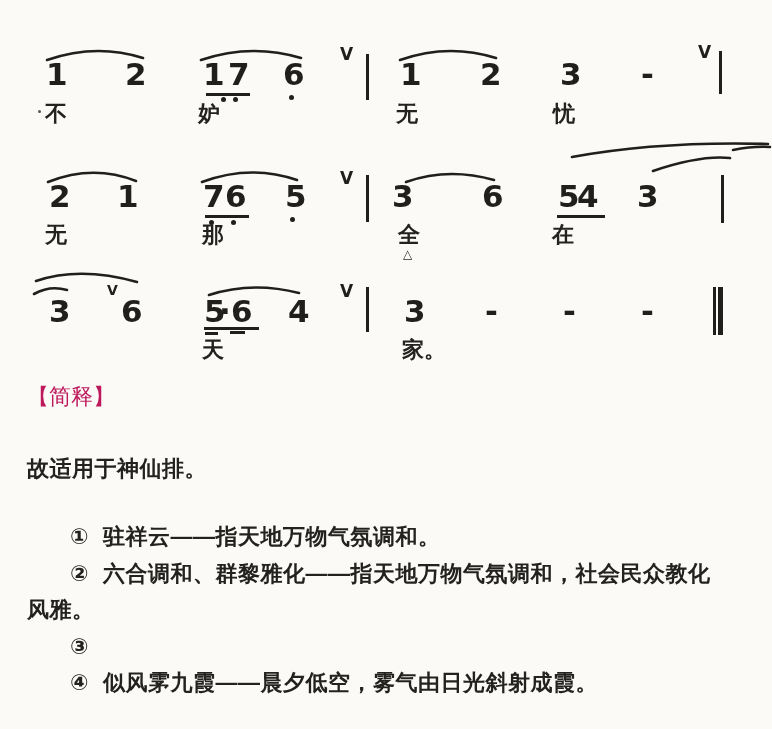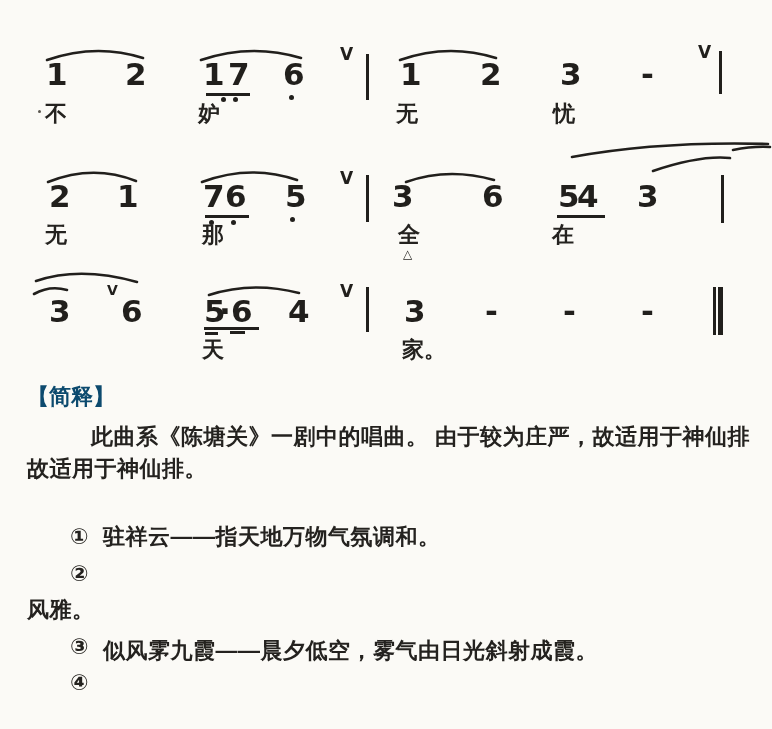--- a/index.html
+++ b/index.html
@@ -30,21 +30,21 @@
   }
   .breath.small{font-size:14px;}
   .uline{position:absolute;height:3px;background:#211f1c;}
   .odot{position:absolute;width:5px;height:5px;border-radius:50%;background:#211f1c;}
   .bar{position:absolute;width:3px;background:#211f1c;}
   .bar.thick{width:5px;}
   .accent{position:absolute;font-size:12px;line-height:1;color:#211f1c;}
   .speck{position:absolute;width:3px;height:3px;border-radius:50%;background:#5a564f;}
   .hdr{
     position:absolute;
-    font-size:22px;font-weight:bold;line-height:1.2;color:#0c4a6e;
+    font-size:22px;font-weight:normal;line-height:1.2;color:#be185d;
   }
   .body-line{
     position:absolute;
     font-size:22px;line-height:1.2;color:#24221f;
     letter-spacing:0.5px;white-space:nowrap;font-weight:bold;
   }
   .marker{
     position:absolute;
     font-size:22px;line-height:1.2;color:#24221f;font-weight:bold;
   }
@@ -131,29 +131,29 @@
   <span class="num" style="left:404px;top:296px">3</span>
   <span class="num" style="left:485px;top:296px">-</span>
   <span class="num" style="left:563px;top:296px">-</span>
   <span class="num" style="left:641px;top:296px">-</span>
   <div class="bar" style="left:713px;top:287px;height:48px"></div>
   <div class="bar thick" style="left:718px;top:287px;height:48px"></div>
   <span class="lyr" style="left:202px;top:338px">天</span>
   <span class="lyr" style="left:402px;top:338px">家。</span>
 
   <div class="hdr" style="left:27px;top:384px">【简释】</div>
-  <div class="body-line" style="left:91px;top:424px">此曲系《陈塘关》一剧中的唱曲。 由于较为庄严，故适用于神仙排</div>
   <div class="body-line" style="left:27px;top:456px">故适用于神仙排。</div>
 
 
   <span class="marker" style="left:70px;top:524px">①</span>
   <div class="body-line" style="left:103px;top:524px">驻祥云——指天地万物气氛调和。</div>
 
   <span class="marker" style="left:70px;top:561px">②</span>
+  <div class="body-line" style="left:103px;top:561px">六合调和、群黎雅化——指天地万物气氛调和，社会民众教化</div>
 
   <div class="body-line" style="left:27px;top:597px">风雅。</div>
 
   <span class="marker" style="left:70px;top:634px">③</span>
 
   <span class="marker" style="left:70px;top:670px">④</span>
-  <div class="body-line" style="left:103px;top:638px">似风雺九霞——晨夕低空，雾气由日光斜射成霞。</div>
+  <div class="body-line" style="left:103px;top:670px">似风雺九霞——晨夕低空，雾气由日光斜射成霞。</div>
 
 </div>
 
 </body></html>

